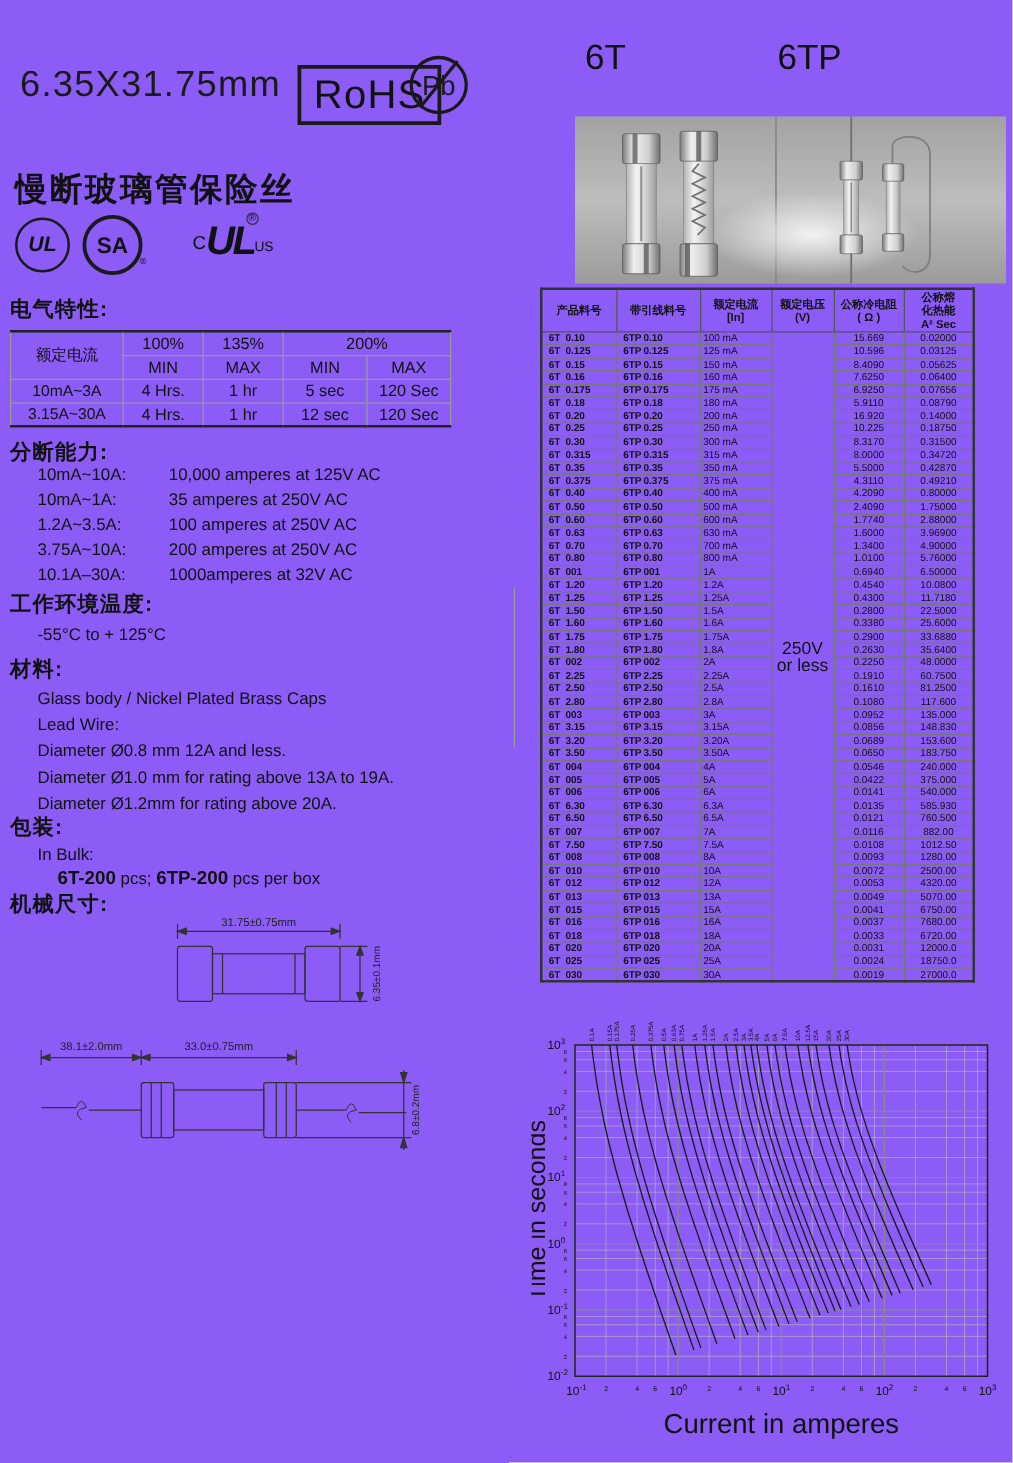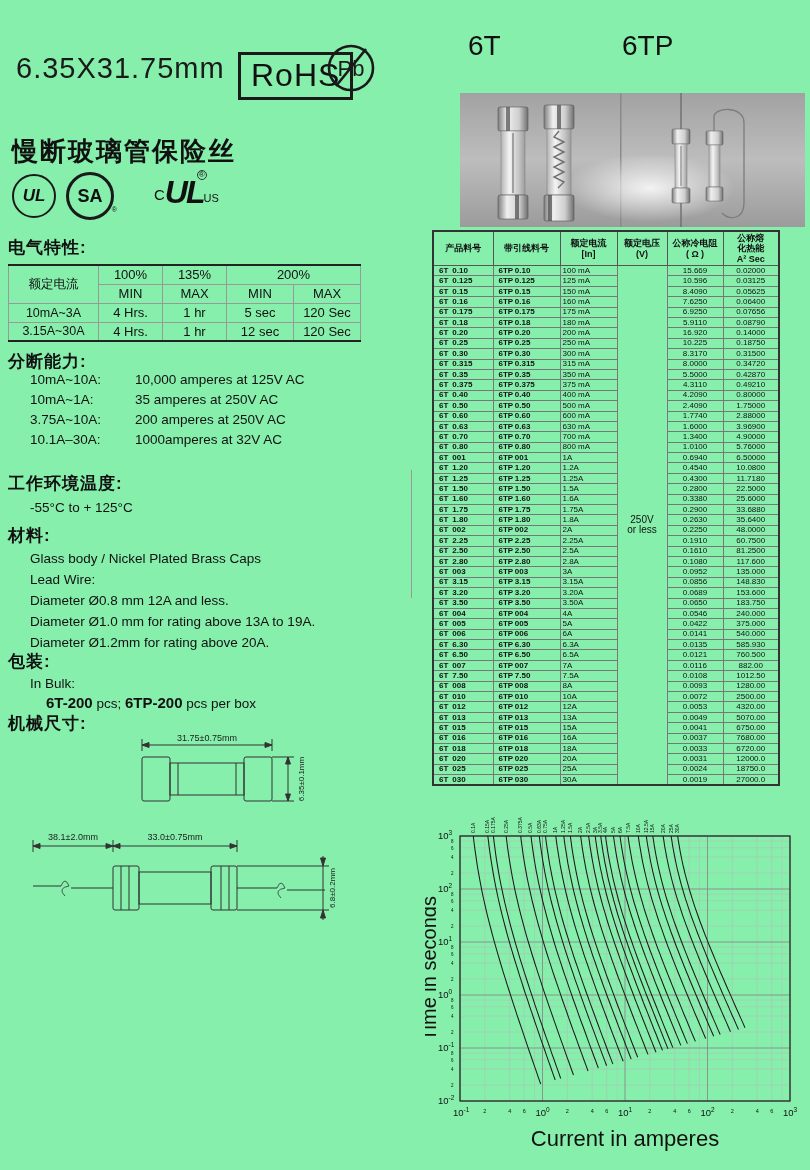--- a/index.html
+++ b/index.html
@@ -1,18 +1,18 @@
 <!DOCTYPE html>
 <html><head>
 <meta charset="utf-8">
 <style>
   * { margin:0; padding:0; box-sizing:border-box; }
   html,body { background:#fff; }
   .page {
-    position:relative; width:810px; height:1170px; background:#86efac;
+    position:relative; width:810px; height:1170px; background:#8b5cf6;
     font-family:"Liberation Sans", sans-serif; color:#111; overflow:hidden;text-decoration:underline;
   }
   .abs { position:absolute; }
   
   .size-label { font-size:29px; letter-spacing:1px; color:#1a1a1a; }
   .rohs-box { border:3px solid #1a1a1a; font-size:32px; padding:2px 10px 3px; letter-spacing:1px; }
   .cn-title { font-size:26px; font-weight:bold; letter-spacing:2px; }
   
   .logo-circle { display:inline-flex; align-items:center; justify-content:center;
     border:2.5px solid #1a1a1a; border-radius:50%; width:44px; height:44px;
@@ -38,21 +38,21 @@
   .brk-row .r { width:105px; }
   
   .bulk b { font-size:15px; }
   
   .spec-table { border-collapse:collapse; table-layout:fixed; width:346px; font-size:8px; border:2px solid #333; }
   .spec-table th { border:1px solid #555; font-size:9px; font-weight:bold; vertical-align:middle; line-height:1.15; padding:1px 0; }
   .spec-table td { border:1px solid #777; height:10.4px; line-height:1; padding:0 2px; }
   .spec-table td.pn { text-align:left; padding-left:5px; font-weight:bold; white-space:nowrap; }
   .spec-table td.cur { text-align:left; padding-right:7px; }
   .spec-table td.num { text-align:center; }
-  .spec-table td.volt { text-align:center; font-size:10px; vertical-align:middle; border-top:1px solid #555; }
+  .spec-table td.volt { text-align:center; font-size:14px; vertical-align:middle; border-top:1px solid #555; }
   .vdivider { width:1px; background:#999; }
   svg text { font-family:"Liberation Sans", sans-serif; }
 </style>
 </head>
 <body>
 
 <div class="page">
 
   <div class="abs size-label" style="left:16px; top:52px;">6.35X31.75mm</div>
   <div class="abs rohs-box" style="left:238px; top:52px;">RoHS</div>
@@ -121,20 +121,24 @@
 
   <div class="abs sec-h" style="left:8px; top:350px;">分断能力:</div>
   <div class="abs" style="left:30px; top:372px;">
     <div class="brk-row">
         <span class="r">10mA~10A:</span>
         <span>10,000 amperes at 125V AC</span>
       </div>
     <div class="brk-row">
         <span class="r">10mA~1A:</span>
         <span>35 amperes at 250V AC</span>
+      </div>
+    <div class="brk-row">
+        <span class="r">1.2A~3.5A:</span>
+        <span>100 amperes at 250V AC</span>
       </div>
     <div class="brk-row">
         <span class="r">3.75A~10A:</span>
         <span>200 amperes at 250V AC</span>
       </div>
     <div class="brk-row">
         <span class="r">10.1A–30A:</span>
         <span>1000amperes at 32V AC</span>
       </div>
   </div>

